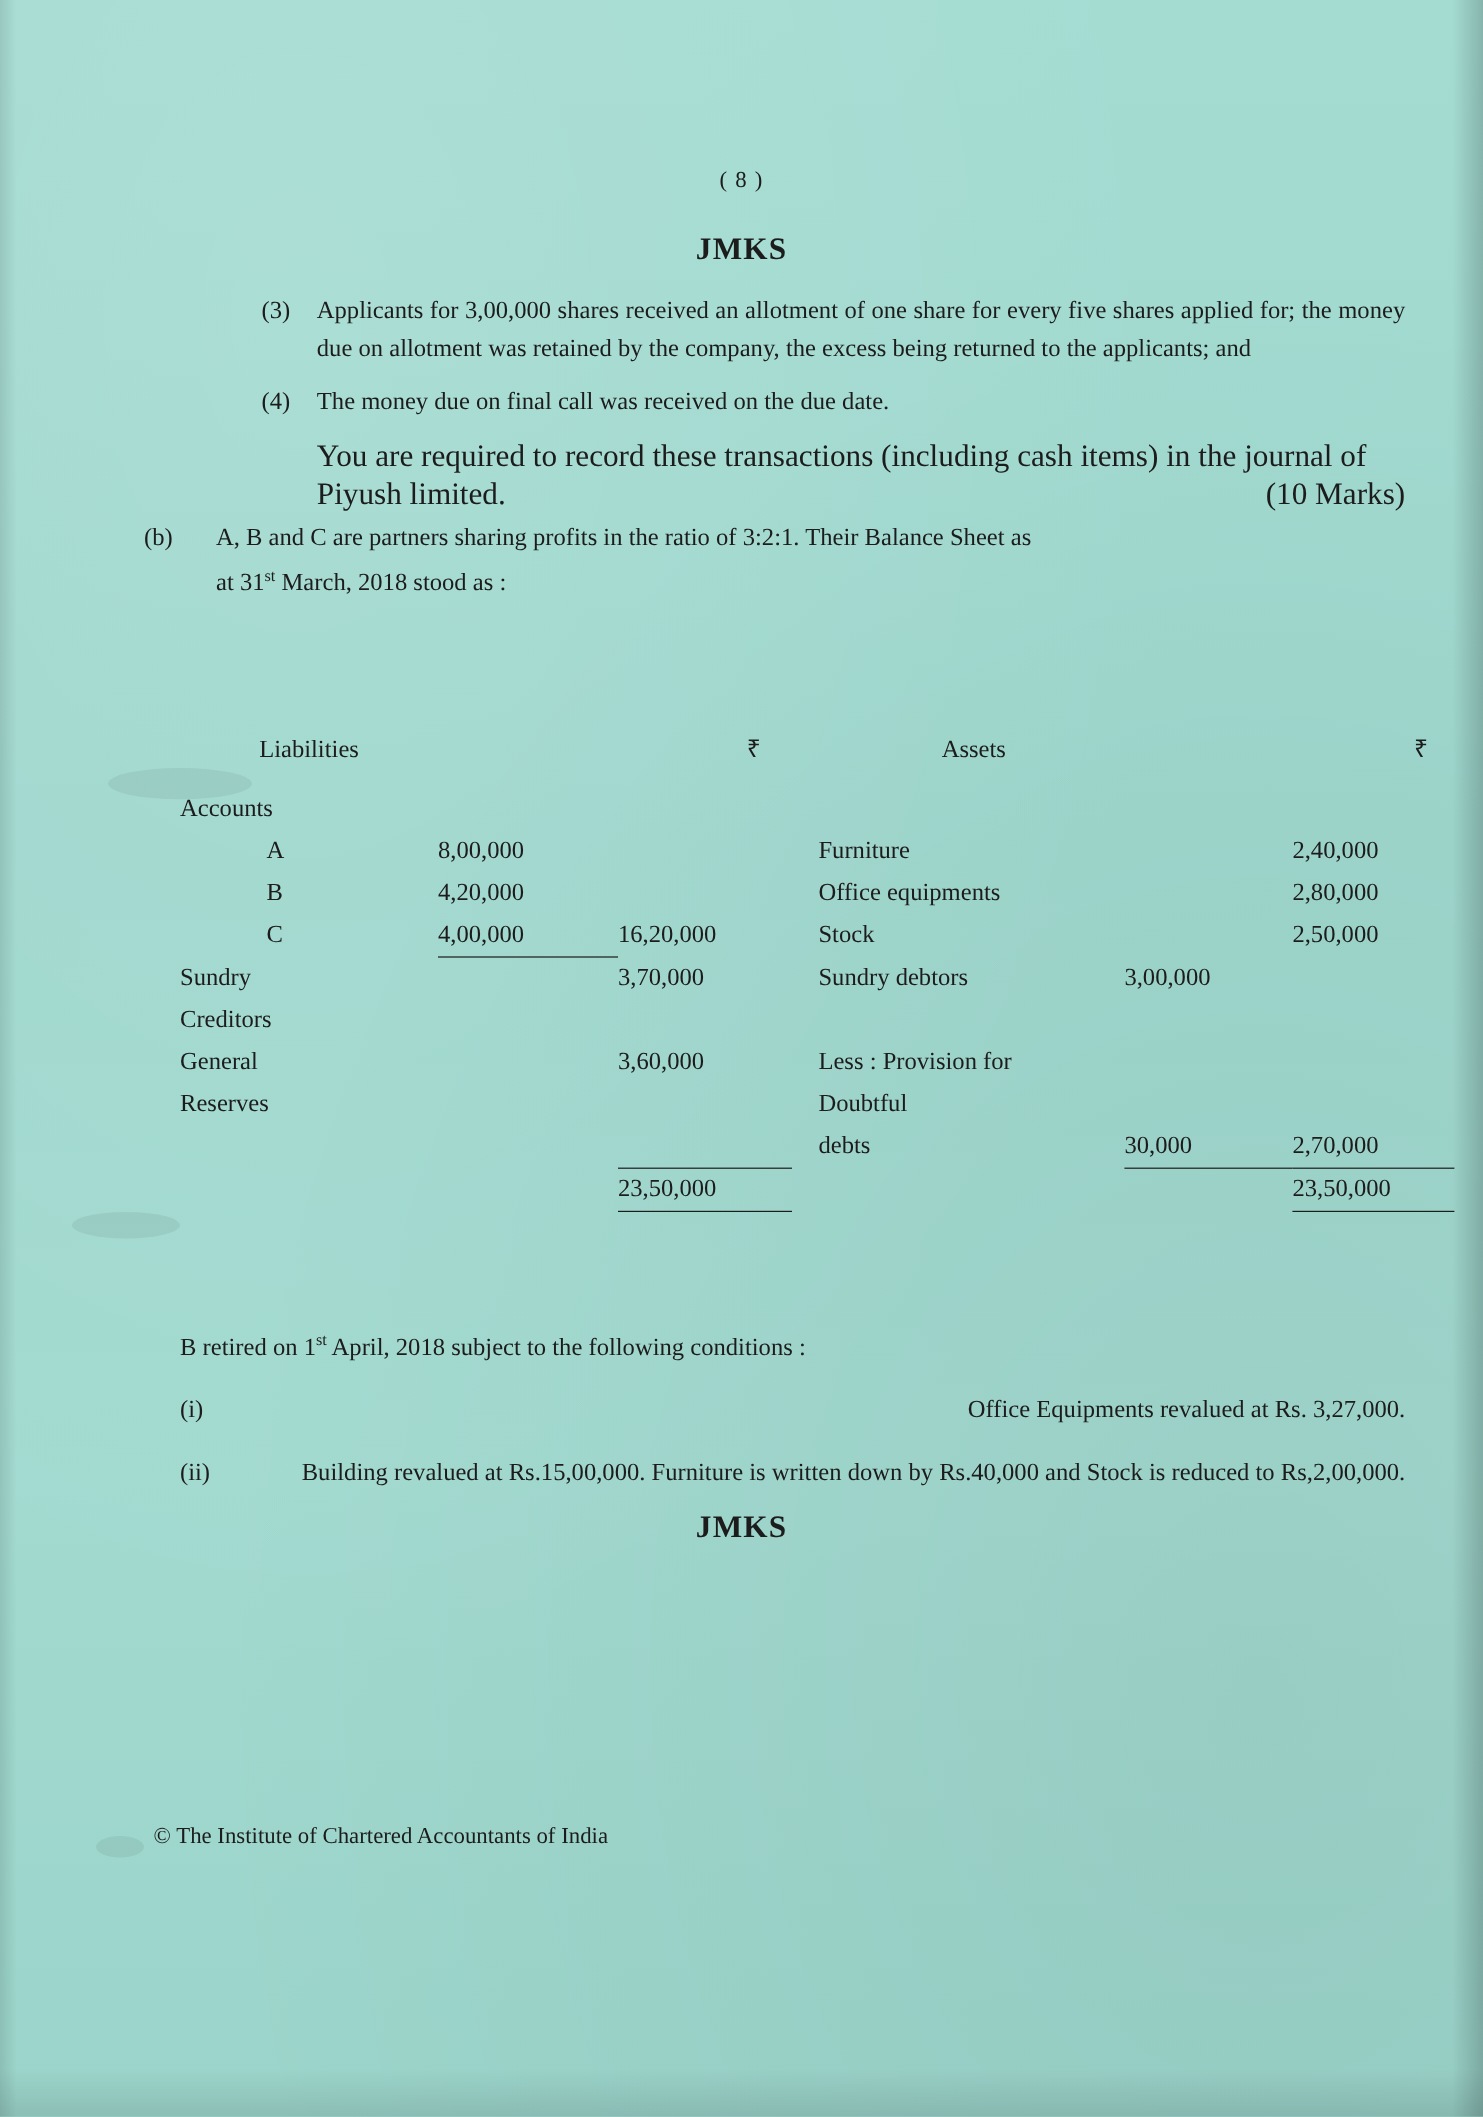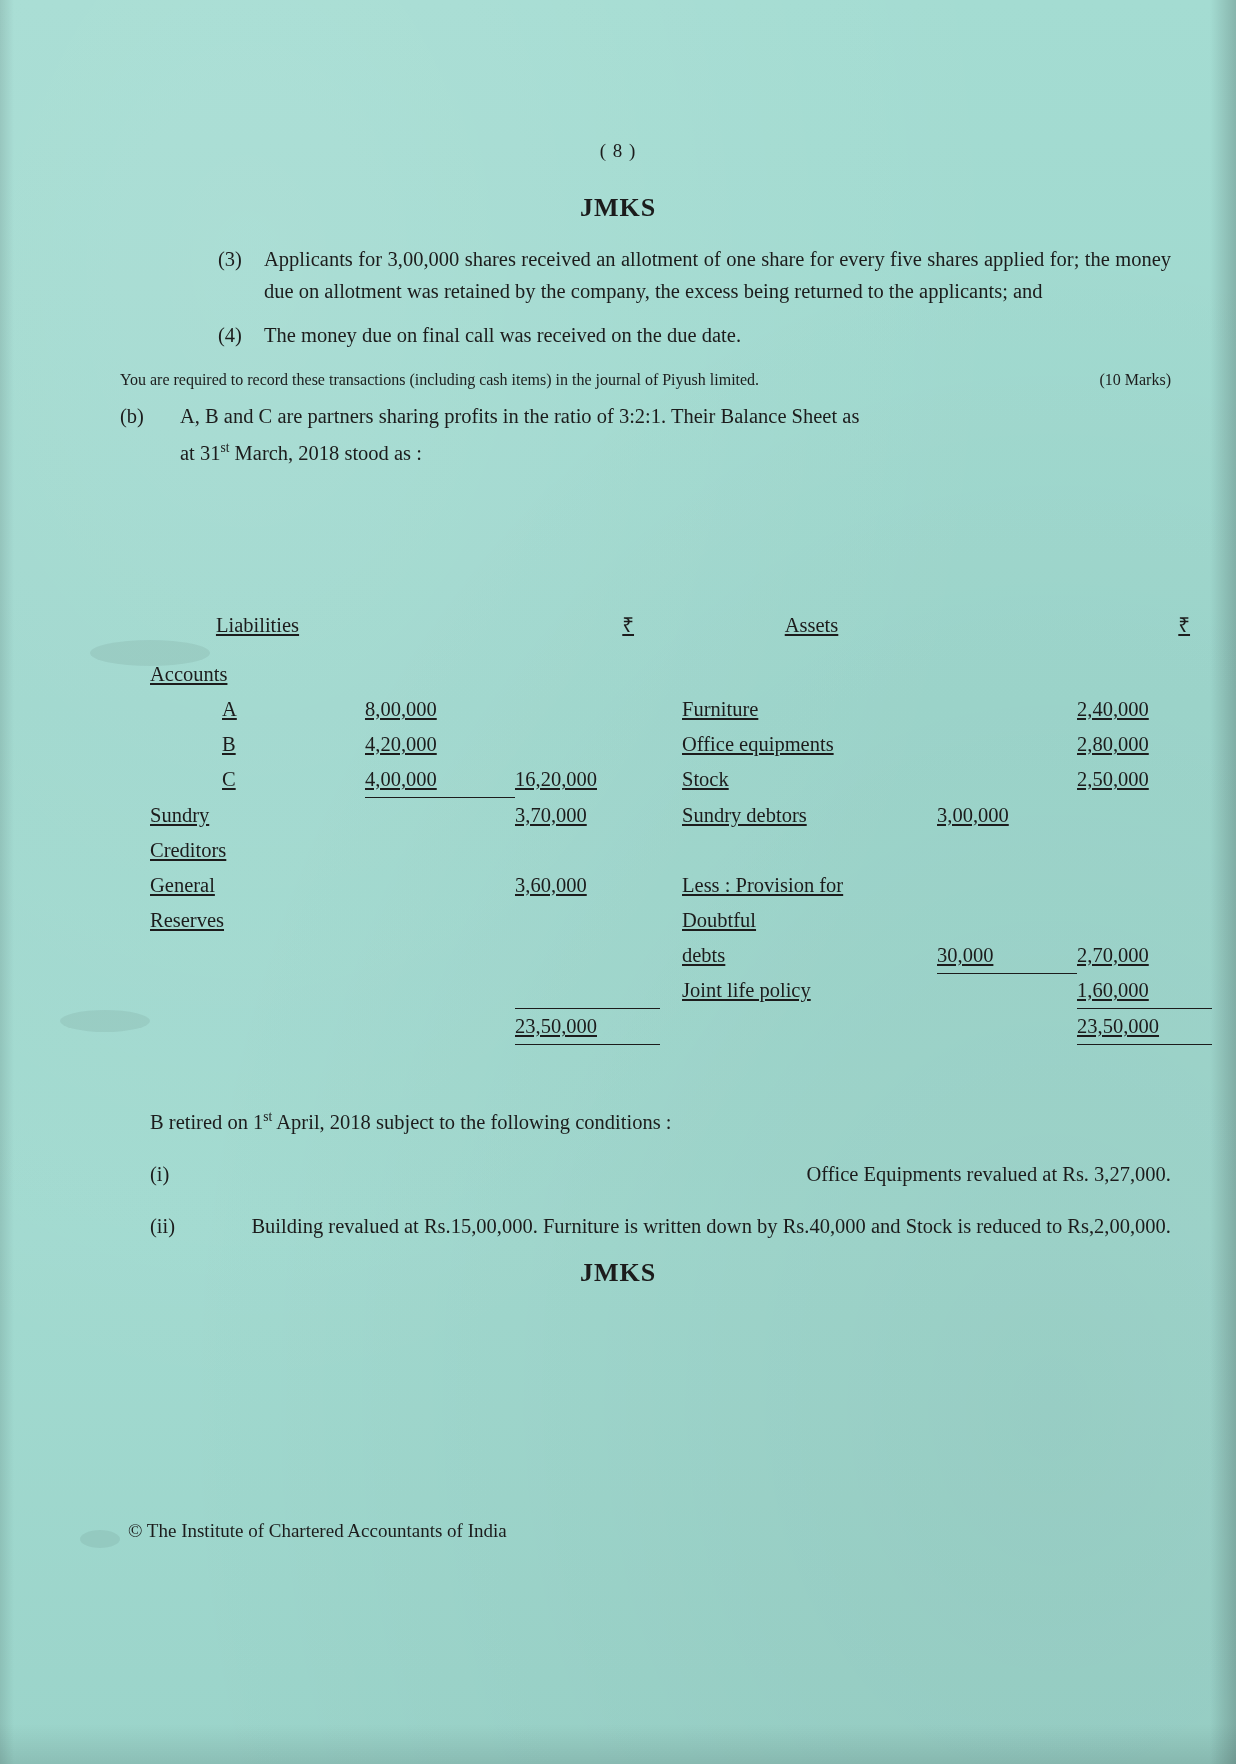--- a/index.html
+++ b/index.html
@@ -99,22 +99,23 @@
     flex: 0 0 60px;
   }
   .ptext {
     flex: 1 1 auto;
     text-align: justify;
     text-justify: inter-word;
   }
   .p3 { margin-left: 98px; }
   .p4 { margin-left: 98px; margin-top: 12px; }
   .p-req {
+    margin-left: 144px;
     margin-top: 13px;
-    font-size: 16px;
+    font-size: 26px;
     line-height: 32px;
     position: relative;
   }
   .marks {
     position: absolute;
     right: 0;
     bottom: 0;
   }
   .p-b {
     margin-left: 0;
@@ -127,21 +128,20 @@
     left: 150px;
     right: 55px;
     top: 608px;
     font-size: 20.5px;
     line-height: 31px;
   }
   table.bsheet {
     border-collapse: collapse;
     width: 100%;
     table-layout: fixed;
-    text-decoration: underline;
   }
   table.bsheet td, table.bsheet th {
     padding: 2px 0;
     vertical-align: top;
     font-weight: normal;
     font-size: 20.5px;
     line-height: 31px;
   }
   .col-libname { width: 215px; }
   .col-libamt1 { width: 150px; text-align: right; padding-right: 8px !important; }
@@ -359,29 +359,20 @@
       <tr>
         <td></td>
         <td></td>
         <td></td>
         <td></td>
         <td>debts</td>
         <td class="rule-under">30,000</td>
         <td>2,70,000</td>
       </tr>
 
-      <tr>
-        <td></td>
-        <td></td>
-        <td></td>
-        <td></td>
-        <td>Joint life  policy</td>
-        <td></td>
-        <td>1,60,000</td>
-      </tr>
 
 
       <tr class="total-row">
         <td></td>
         <td></td>
         <td class="total-cell">23,50,000</td>
         <td></td>
         <td></td>
         <td></td>
         <td class="total-cell">23,50,000</td>

